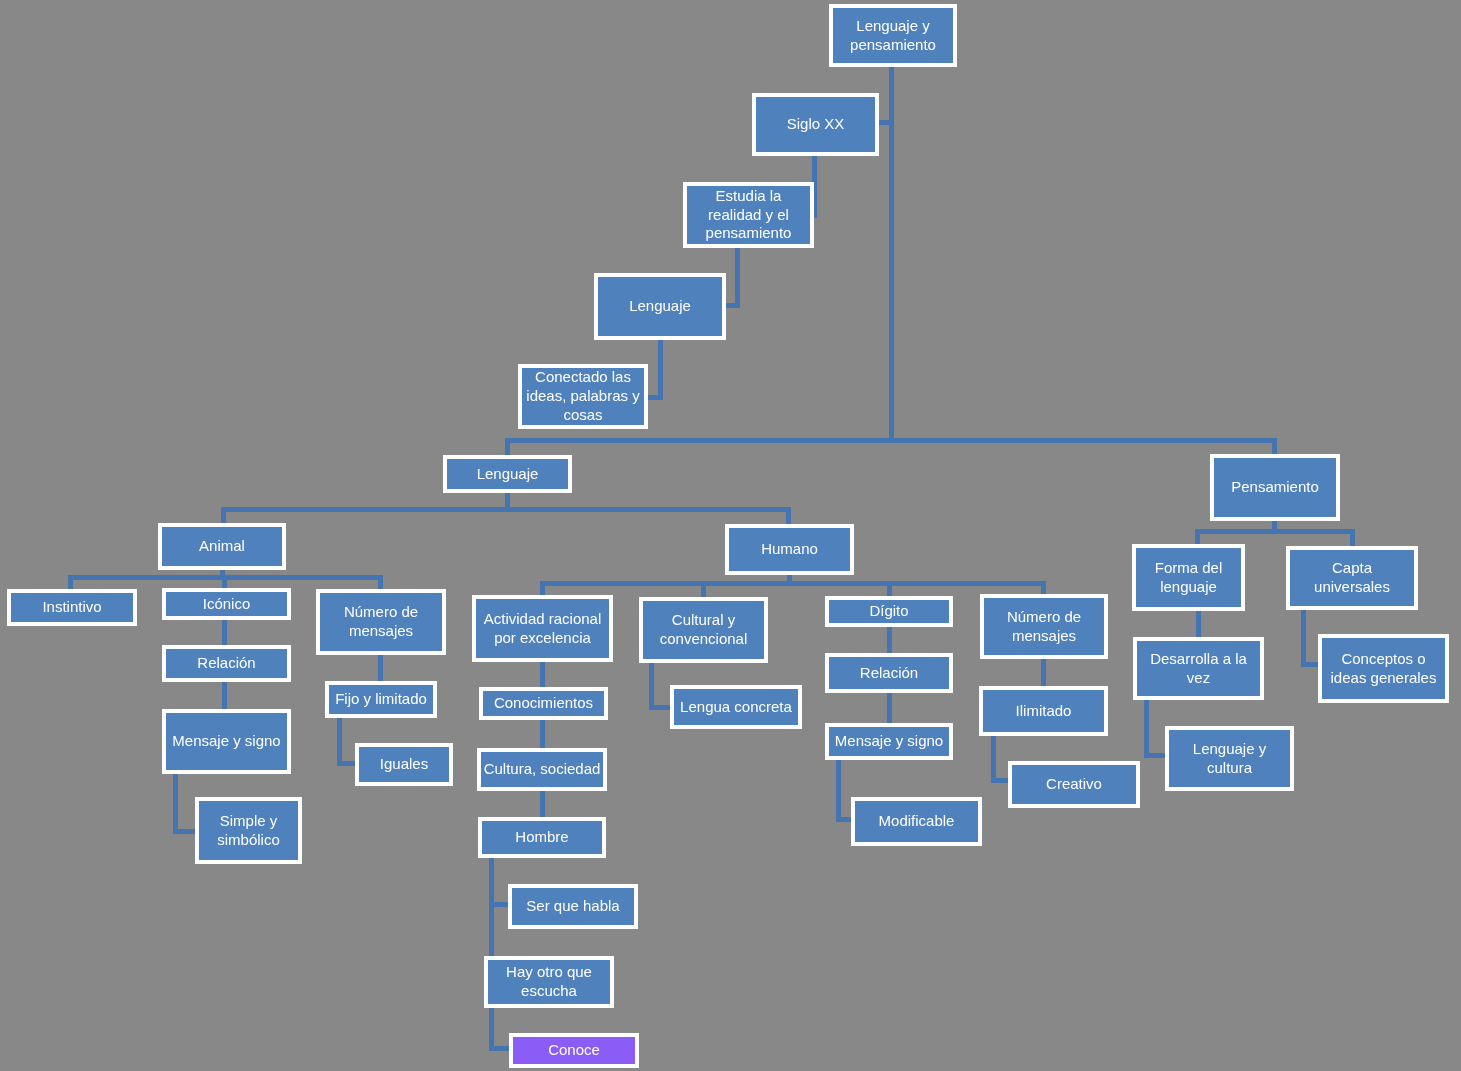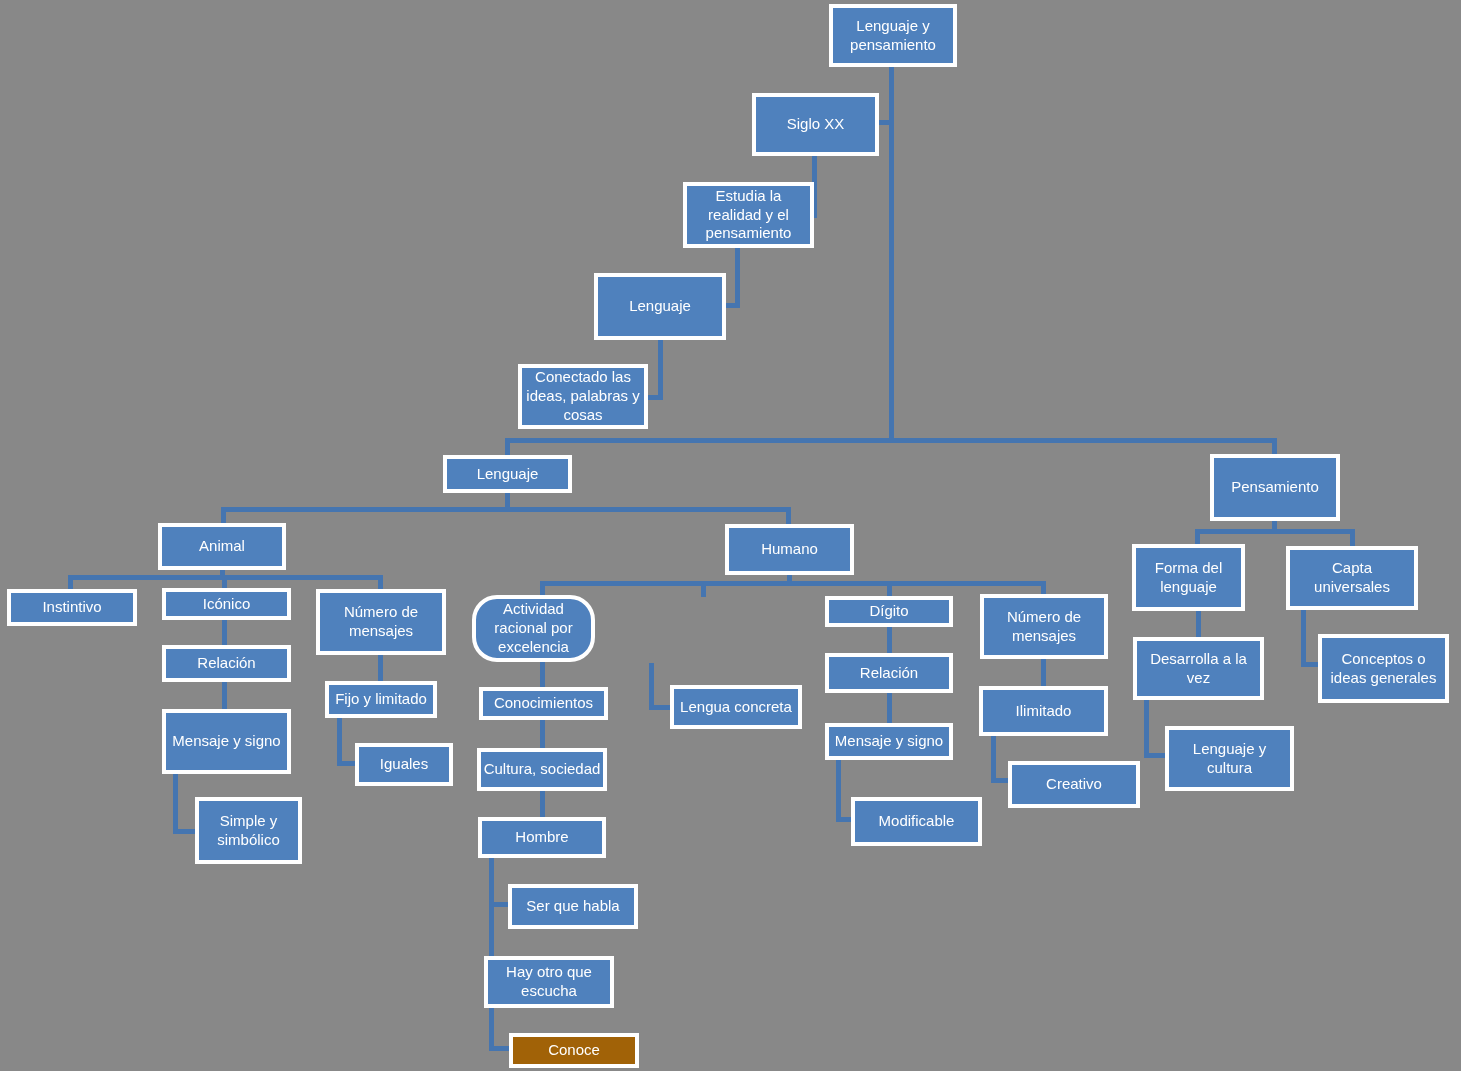--- a/index.html
+++ b/index.html
@@ -142,22 +142,25 @@
     </div>
     <div class="node" style="left: 162px; top: 709px; width: 129px; height: 65px; background: rgb(79, 129, 189); border-color: rgb(255, 255, 255); color: rgb(255, 255, 255);">
       <span>Mensaje y signo</span>
     </div>
     <div class="node" style="left: 355px; top: 743px; width: 98px; height: 43px; background: rgb(79, 129, 189); border-color: rgb(255, 255, 255); color: rgb(255, 255, 255);">
       <span>Iguales</span>
     </div>
     <div class="node" style="left: 195px; top: 797px; width: 107px; height: 67px; background: rgb(79, 129, 189); border-color: rgb(255, 255, 255); color: rgb(255, 255, 255);">
       <span>Simple y simbólico</span>
     </div>
-    <div class="node" style="left: 472px; top: 595px; width: 123px; height: 67px; background: rgb(79, 129, 189); border-color: rgb(255, 255, 255); color: rgb(255, 255, 255); border-radius: 25px;">
+    <div class="node" style="left: 472px; top: 595px; width: 141px; height: 67px; background: rgb(79, 129, 189); border-color: rgb(255, 255, 255); color: rgb(255, 255, 255);">
       <span>Actividad racional por excelencia</span>
+    </div>
+    <div class="node" style="left: 639px; top: 597px; width: 129px; height: 66px; background: rgb(79, 129, 189); border-color: rgb(255, 255, 255); color: rgb(255, 255, 255);">
+      <span>Cultural y convencional</span>
     </div>
     <div class="node" style="left: 825px; top: 596px; width: 128px; height: 31px; background: rgb(79, 129, 189); border-color: rgb(255, 255, 255); color: rgb(255, 255, 255);">
       <span>Dígito</span>
     </div>
     <div class="node" style="left: 980px; top: 594px; width: 128px; height: 65px; background: rgb(79, 129, 189); border-color: rgb(255, 255, 255); color: rgb(255, 255, 255);">
       <span>Número de mensajes</span>
     </div>
     <div class="node" style="left: 479px; top: 687px; width: 129px; height: 33px; background: rgb(79, 129, 189); border-color: rgb(255, 255, 255); color: rgb(255, 255, 255);">
       <span>Conocimientos</span>
     </div>
@@ -184,21 +187,21 @@
     </div>
     <div class="node" style="left: 478px; top: 817px; width: 128px; height: 41px; background: rgb(79, 129, 189); border-color: rgb(255, 255, 255); color: rgb(255, 255, 255);">
       <span>Hombre</span>
     </div>
     <div class="node" style="left: 508px; top: 884px; width: 130px; height: 45px; background: rgb(79, 129, 189); border-color: rgb(255, 255, 255); color: rgb(255, 255, 255);">
       <span>Ser que habla</span>
     </div>
     <div class="node" style="left: 484px; top: 956px; width: 130px; height: 52px; background: rgb(79, 129, 189); border-color: rgb(255, 255, 255); color: rgb(255, 255, 255);">
       <span>Hay otro que escucha</span>
     </div>
-    <div class="node" style="left: 509px; top: 1033px; width: 130px; height: 35px; background: #a16207; border-color: rgb(255, 255, 255); color: rgb(255, 255, 255);">
+    <div class="node" style="left: 509px; top: 1033px; width: 130px; height: 35px; background: #8b5cf6; border-color: rgb(255, 255, 255); color: rgb(255, 255, 255);">
       <span>Conoce</span>
     </div>
     <div class="node" style="left: 1132px; top: 544px; width: 113px; height: 67px; background: rgb(79, 129, 189); border-color: rgb(255, 255, 255); color: rgb(255, 255, 255);">
       <span>Forma del lenguaje</span>
     </div>
     <div class="node" style="left: 1286px; top: 546px; width: 132px; height: 64px; background: rgb(79, 129, 189); border-color: rgb(255, 255, 255); color: rgb(255, 255, 255);">
       <span>Capta universales</span>
     </div>
     <div class="node" style="left: 1133px; top: 637px; width: 131px; height: 63px; background: rgb(79, 129, 189); border-color: rgb(255, 255, 255); color: rgb(255, 255, 255);">
       <span>Desarrolla a la vez</span>

